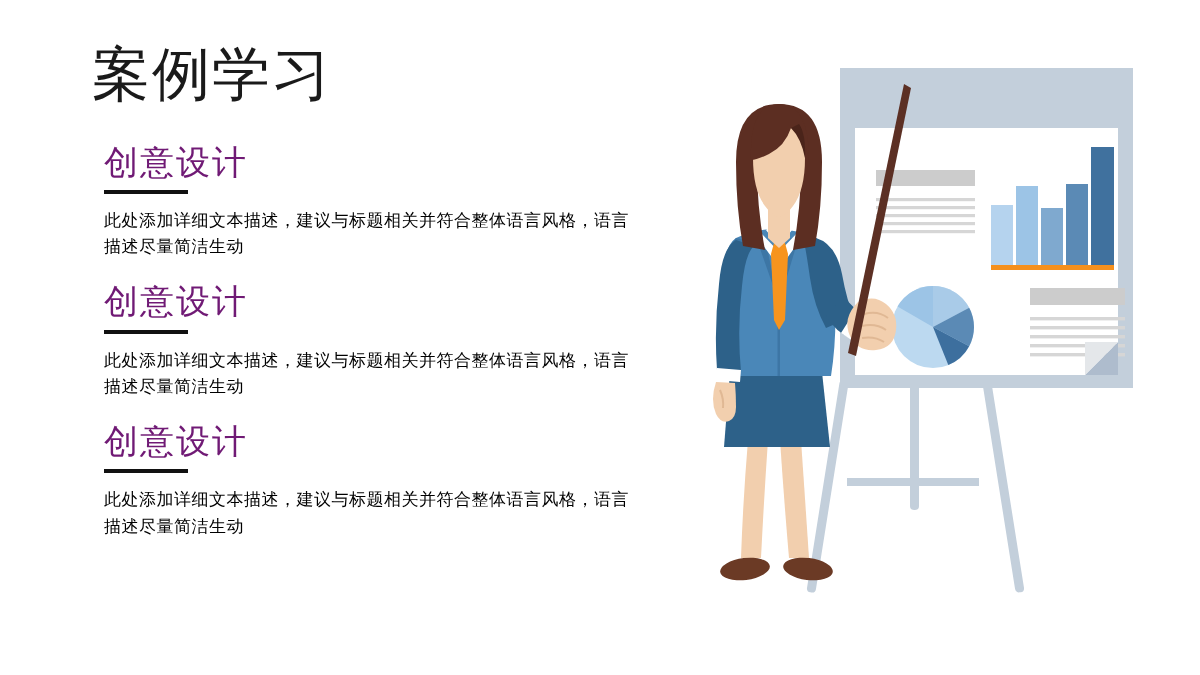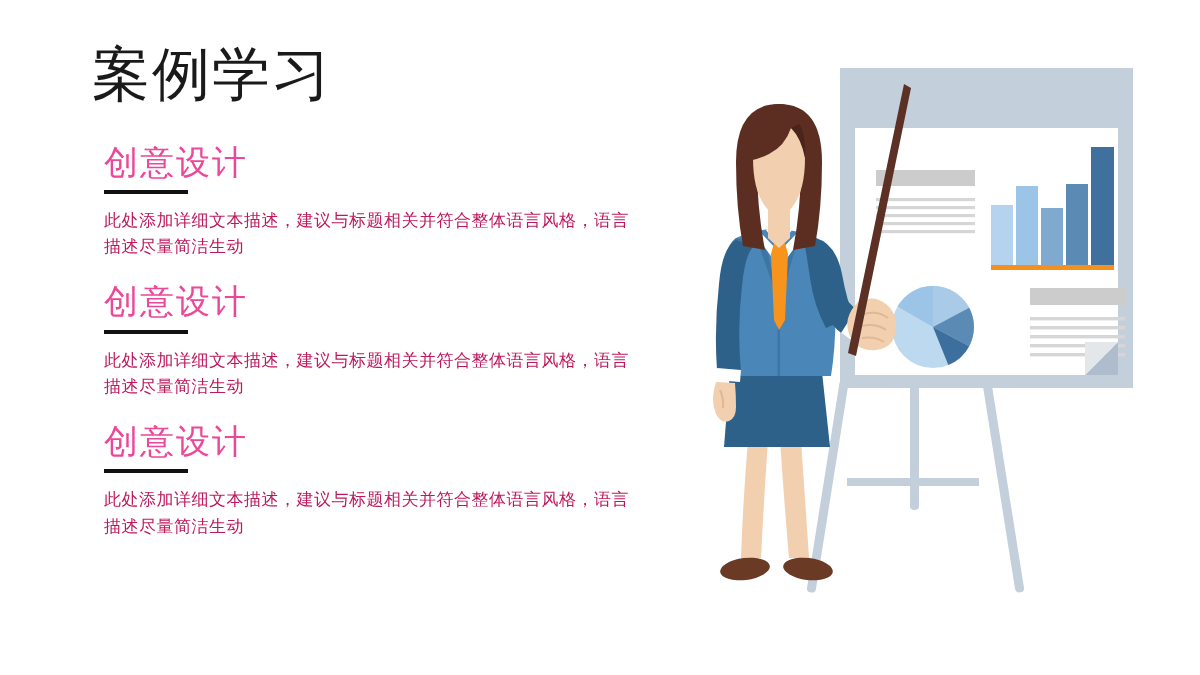--- a/index.html
+++ b/index.html
@@ -33,36 +33,36 @@
     font-weight: 400;
   }
   .section-block {
     margin-bottom: 22px;
   }
   .section-block.first { margin-top: 0; }
   .section-heading {
     font-family: "Liberation Serif", "DejaVu Serif", serif;
     font-size: 34px;
     line-height: 1.15;
-    color: #ec4899;
+    color: #701a75;
     letter-spacing: 2px;
     margin: 0 0 8px 12px;
     font-weight: 400;
   }
   .heading-rule {
     width: 84px;
     height: 4px;
     background: #111111;
     margin: 0 0 14px 12px;
   }
   .section-body {
     font-family: "Liberation Serif", "DejaVu Serif", serif;
     font-size: 17px;
     line-height: 1.55;
-    color: #be185d;
+    color: #000000;
     letter-spacing: 0.5px;
     margin: 0 0 0 12px;
     width: 535px;
   }
 
   
   .illustration {
     position: absolute;
     left: 640px;
     top: 0;

